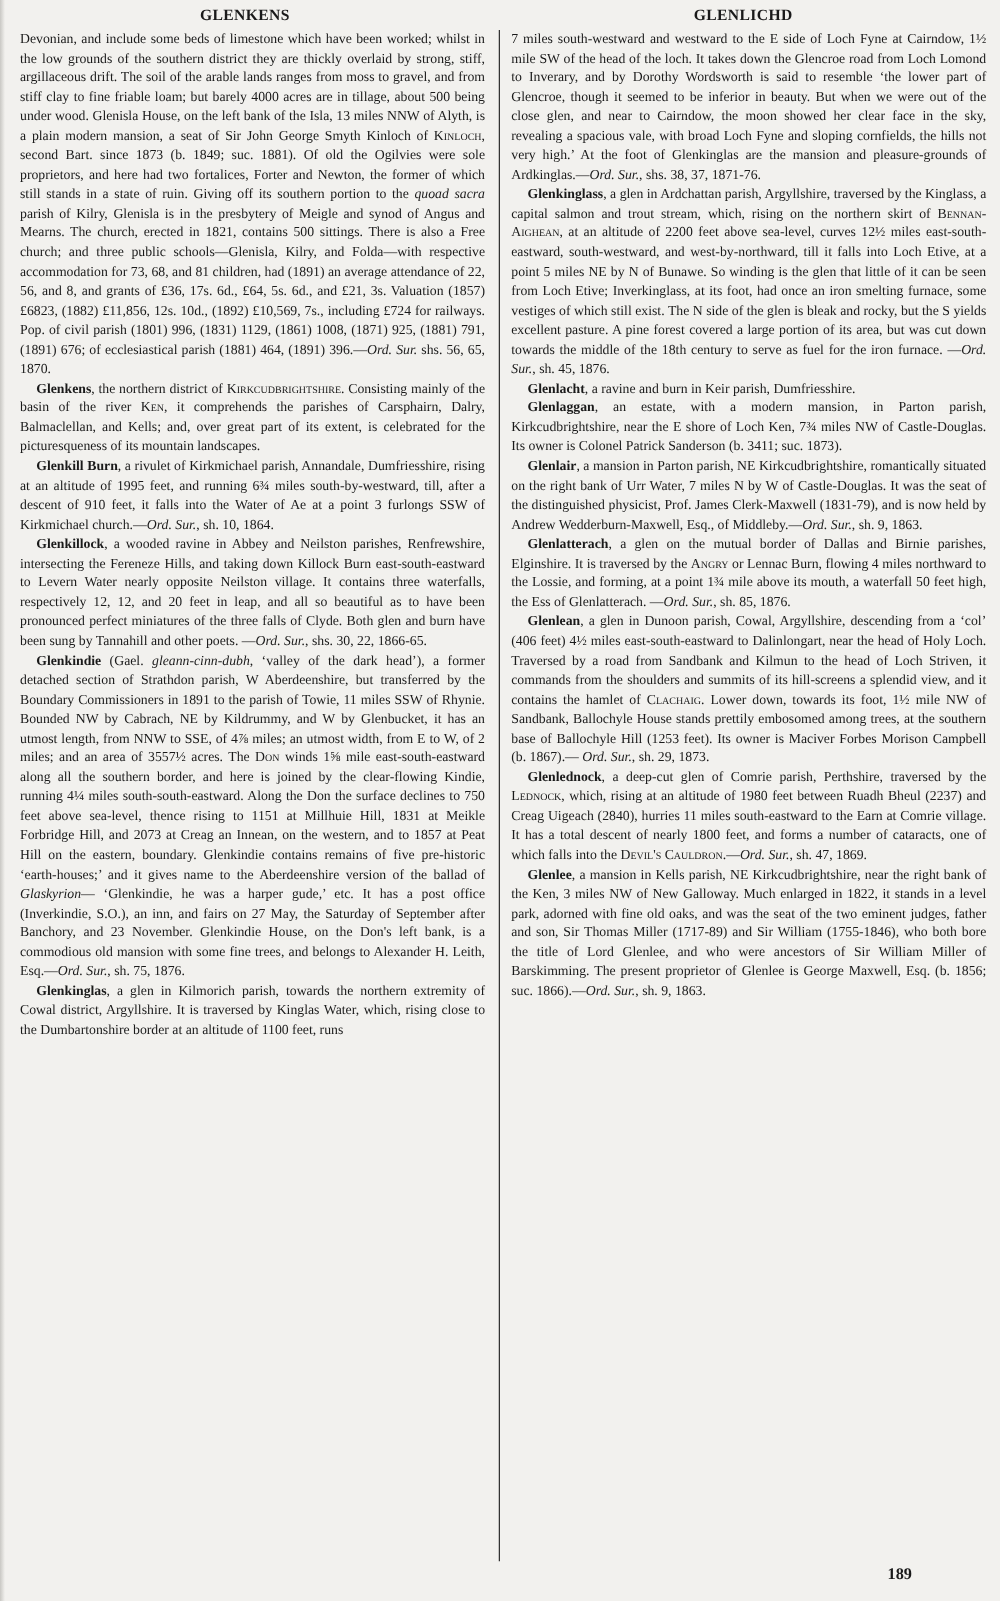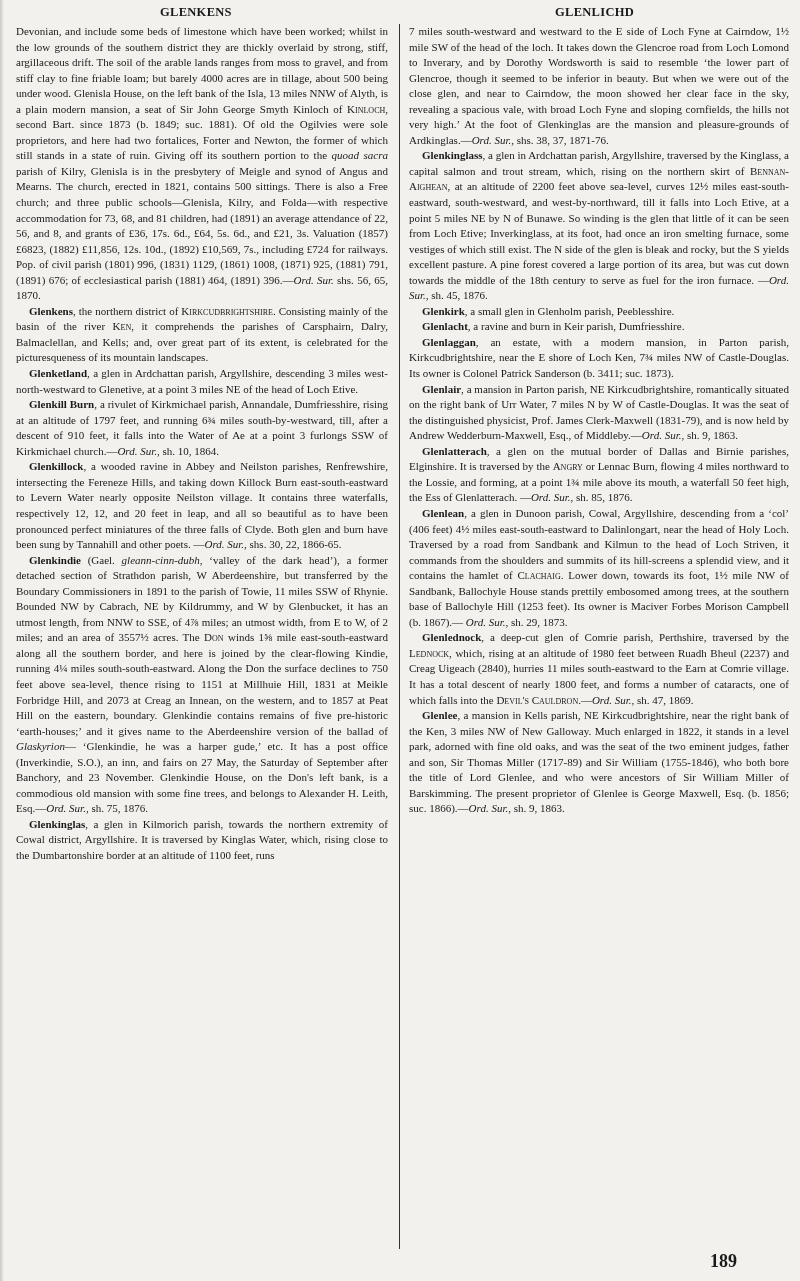--- a/index.html
+++ b/index.html
@@ -30,46 +30,44 @@
       background: #333;
     }
     .entry { margin: 0; text-indent: 13px; }
     .entry.cont { text-indent: 0; }
     .hw { font-weight: bold; }
     .sc { font-variant: small-caps; }
     .it { font-style: italic; }
     .page-number {
       position: absolute; left: 710px; top: 1251px;
       font-family: "Liberation Serif", serif;
-      font-weight: bold; font-size: 18px;
+      font-weight: bold; font-size: 13px;
     }
     .edge-left { position:absolute; left:0; top:0; width:4px; height:1281px; background:linear-gradient(to right,#c9c8c4,#f2f1ee); }
   </style>
 </head>
 <body>
 
 <div class="page">
   <div class="edge-left"></div>
   <div class="running-head rh-left">GLENKENS</div>
   <div class="running-head rh-right">GLENLICHD</div>
 
   <div class="col col-left" id="col-left">
       <p class="entry cont"><span>Devonian, and include some beds of limestone which have been worked; whilst in the low grounds of the southern district they are thickly overlaid by strong, stiff, argillaceous drift. The soil of the arable lands ranges from moss to gravel, and from stiff clay to fine friable loam; but barely 4000 acres are in tillage, about 500 being under wood. Glenisla House, on the left bank of the Isla, 13 miles NNW of Alyth, is a plain modern mansion, a seat of Sir John George Smyth Kinloch of </span><span class="sc">Kinloch</span><span>, second Bart. since 1873 (b. 1849; suc. 1881). Of old the Ogilvies were sole proprietors, and here had two fortalices, Forter and Newton, the former of which still stands in a state of ruin. Giving off its southern portion to the </span><span class="it">quoad sacra</span><span> parish of Kilry, Glenisla is in the presbytery of Meigle and synod of Angus and Mearns. The church, erected in 1821, contains 500 sittings. There is also a Free church; and three public schools—Glenisla, Kilry, and Folda—with respective accommodation for 73, 68, and 81 children, had (1891) an average attendance of 22, 56, and 8, and grants of £36, 17s. 6d., £64, 5s. 6d., and £21, 3s. Valuation (1857) £6823, (1882) £11,856, 12s. 10d., (1892) £10,569, 7s., including £724 for railways. Pop. of civil parish (1801) 996, (1831) 1129, (1861) 1008, (1871) 925, (1881) 791, (1891) 676; of ecclesiastical parish (1881) 464, (1891) 396.—</span><span class="it">Ord. Sur.</span><span> shs. 56, 65, 1870.</span></p>
       <p class="entry"><span class="hw">Glenkens</span><span>, the northern district of </span><span class="sc">Kirkcudbrightshire</span><span>. Consisting mainly of the basin of the river </span><span class="sc">Ken</span><span>, it comprehends the parishes of Carsphairn, Dalry, Balmaclellan, and Kells; and, over great part of its extent, is celebrated for the picturesqueness of its mountain landscapes.</span></p>
-      <p class="entry"><span class="hw">Glenketland</span><span>, a glen in Ardchattan parish, Argyllshire, descending 3 miles west-north-westward to Glenetive, at a point 3 miles NE of the head of Loch Etive.</span></p>
-      <p class="entry"><span class="hw">Glenkill Burn</span><span>, a rivulet of Kirkmichael parish, Annandale, Dumfriesshire, rising at an altitude of 1797 feet, and running 6¾ miles south-by-westward, till, after a descent of 910 feet, it falls into the Water of Ae at a point 3 furlongs SSW of Kirkmichael church.—</span><span class="it">Ord. Sur.</span><span>, sh. 10, 1864.</span></p>
+      <p class="entry"><span class="hw">Glenkill Burn</span><span>, a rivulet of Kirkmichael parish, Annandale, Dumfriesshire, rising at an altitude of 1995 feet, and running 6¾ miles south-by-westward, till, after a descent of 910 feet, it falls into the Water of Ae at a point 3 furlongs SSW of Kirkmichael church.—</span><span class="it">Ord. Sur.</span><span>, sh. 10, 1864.</span></p>
       <p class="entry"><span class="hw">Glenkillock</span><span>, a wooded ravine in Abbey and Neilston parishes, Renfrewshire, intersecting the Fereneze Hills, and taking down Killock Burn east-south-eastward to Levern Water nearly opposite Neilston village. It contains three waterfalls, respectively 12, 12, and 20 feet in leap, and all so beautiful as to have been pronounced perfect miniatures of the three falls of Clyde. Both glen and burn have been sung by Tannahill and other poets. —</span><span class="it">Ord. Sur.</span><span>, shs. 30, 22, 1866-65.</span></p>
       <p class="entry"><span class="hw">Glenkindie</span><span> (Gael. </span><span class="it">gleann-cinn-dubh</span><span>, ‘valley of the dark head’), a former detached section of Strathdon parish, W Aberdeenshire, but transferred by the Boundary Commissioners in 1891 to the parish of Towie, 11 miles SSW of Rhynie. Bounded NW by Cabrach, NE by Kildrummy, and W by Glenbucket, it has an utmost length, from NNW to SSE, of 4⅞ miles; an utmost width, from E to W, of 2 miles; and an area of 3557½ acres. The </span><span class="sc">Don</span><span> winds 1⅝ mile east-south-eastward along all the southern border, and here is joined by the clear-flowing Kindie, running 4¼ miles south-south-eastward. Along the Don the surface declines to 750 feet above sea-level, thence rising to 1151 at Millhuie Hill, 1831 at Meikle Forbridge Hill, and 2073 at Creag an Innean, on the western, and to 1857 at Peat Hill on the eastern, boundary. Glenkindie contains remains of five pre-historic ‘earth-houses;’ and it gives name to the Aberdeenshire version of the ballad of </span><span class="it">Glaskyrion</span><span>— ‘Glenkindie, he was a harper gude,’ etc. It has a post office (Inverkindie, S.O.), an inn, and fairs on 27 May, the Saturday of September after Banchory, and 23 November. Glenkindie House, on the Don's left bank, is a commodious old mansion with some fine trees, and belongs to Alexander H. Leith, Esq.—</span><span class="it">Ord. Sur.</span><span>, sh. 75, 1876.</span></p>
       <p class="entry"><span class="hw">Glenkinglas</span><span>, a glen in Kilmorich parish, towards the northern extremity of Cowal district, Argyllshire. It is traversed by Kinglas Water, which, rising close to the Dumbartonshire border at an altitude of 1100 feet, runs</span></p>
     </div>
   <div class="divider"></div>
   <div class="col col-right" id="col-right">
       <p class="entry cont"><span>7 miles south-westward and westward to the E side of Loch Fyne at Cairndow, 1½ mile SW of the head of the loch. It takes down the Glencroe road from Loch Lomond to Inverary, and by Dorothy Wordsworth is said to resemble ‘the lower part of Glencroe, though it seemed to be inferior in beauty. But when we were out of the close glen, and near to Cairndow, the moon showed her clear face in the sky, revealing a spacious vale, with broad Loch Fyne and sloping cornfields, the hills not very high.’ At the foot of Glenkinglas are the mansion and pleasure-grounds of Ardkinglas.—</span><span class="it">Ord. Sur.</span><span>, shs. 38, 37, 1871-76.</span></p>
       <p class="entry"><span class="hw">Glenkinglass</span><span>, a glen in Ardchattan parish, Argyllshire, traversed by the Kinglass, a capital salmon and trout stream, which, rising on the northern skirt of </span><span class="sc">Bennan-Aighean</span><span>, at an altitude of 2200 feet above sea-level, curves 12½ miles east-south-eastward, south-westward, and west-by-northward, till it falls into Loch Etive, at a point 5 miles NE by N of Bunawe. So winding is the glen that little of it can be seen from Loch Etive; Inverkinglass, at its foot, had once an iron smelting furnace, some vestiges of which still exist. The N side of the glen is bleak and rocky, but the S yields excellent pasture. A pine forest covered a large portion of its area, but was cut down towards the middle of the 18th century to serve as fuel for the iron furnace. —</span><span class="it">Ord. Sur.</span><span>, sh. 45, 1876.</span></p>
-      <p class="entry"><span class="hw">Glenkirk</span><span>, a small glen in Glenholm parish, Peeblesshire.</span></p>
       <p class="entry"><span class="hw">Glenlacht</span><span>, a ravine and burn in Keir parish, Dumfriesshire.</span></p>
       <p class="entry"><span class="hw">Glenlaggan</span><span>, an estate, with a modern mansion, in Parton parish, Kirkcudbrightshire, near the E shore of Loch Ken, 7¾ miles NW of Castle-Douglas. Its owner is Colonel Patrick Sanderson (b. 3411; suc. 1873).</span></p>
       <p class="entry"><span class="hw">Glenlair</span><span>, a mansion in Parton parish, NE Kirkcudbrightshire, romantically situated on the right bank of Urr Water, 7 miles N by W of Castle-Douglas. It was the seat of the distinguished physicist, Prof. James Clerk-Maxwell (1831-79), and is now held by Andrew Wedderburn-Maxwell, Esq., of Middleby.—</span><span class="it">Ord. Sur.</span><span>, sh. 9, 1863.</span></p>
       <p class="entry"><span class="hw">Glenlatterach</span><span>, a glen on the mutual border of Dallas and Birnie parishes, Elginshire. It is traversed by the </span><span class="sc">Angry</span><span> or Lennac Burn, flowing 4 miles northward to the Lossie, and forming, at a point 1¾ mile above its mouth, a waterfall 50 feet high, the Ess of Glenlatterach. —</span><span class="it">Ord. Sur.</span><span>, sh. 85, 1876.</span></p>
       <p class="entry"><span class="hw">Glenlean</span><span>, a glen in Dunoon parish, Cowal, Argyllshire, descending from a ‘col’ (406 feet) 4½ miles east-south-eastward to Dalinlongart, near the head of Holy Loch. Traversed by a road from Sandbank and Kilmun to the head of Loch Striven, it commands from the shoulders and summits of its hill-screens a splendid view, and it contains the hamlet of </span><span class="sc">Clachaig</span><span>. Lower down, towards its foot, 1½ mile NW of Sandbank, Ballochyle House stands prettily embosomed among trees, at the southern base of Ballochyle Hill (1253 feet). Its owner is Maciver Forbes Morison Campbell (b. 1867).— </span><span class="it">Ord. Sur.</span><span>, sh. 29, 1873.</span></p>
       <p class="entry"><span class="hw">Glenlednock</span><span>, a deep-cut glen of Comrie parish, Perthshire, traversed by the </span><span class="sc">Lednock</span><span>, which, rising at an altitude of 1980 feet between Ruadh Bheul (2237) and Creag Uigeach (2840), hurries 11 miles south-eastward to the Earn at Comrie village. It has a total descent of nearly 1800 feet, and forms a number of cataracts, one of which falls into the </span><span class="sc">Devil's Cauldron</span><span>.—</span><span class="it">Ord. Sur.</span><span>, sh. 47, 1869.</span></p>
       <p class="entry"><span class="hw">Glenlee</span><span>, a mansion in Kells parish, NE Kirkcudbrightshire, near the right bank of the Ken, 3 miles NW of New Galloway. Much enlarged in 1822, it stands in a level park, adorned with fine old oaks, and was the seat of the two eminent judges, father and son, Sir Thomas Miller (1717-89) and Sir William (1755-1846), who both bore the title of Lord Glenlee, and who were ancestors of Sir William Miller of Barskimming. The present proprietor of Glenlee is George Maxwell, Esq. (b. 1856; suc. 1866).—</span><span class="it">Ord. Sur.</span><span>, sh. 9, 1863.</span></p>
     </div>
 
   <div class="page-number">189</div>

